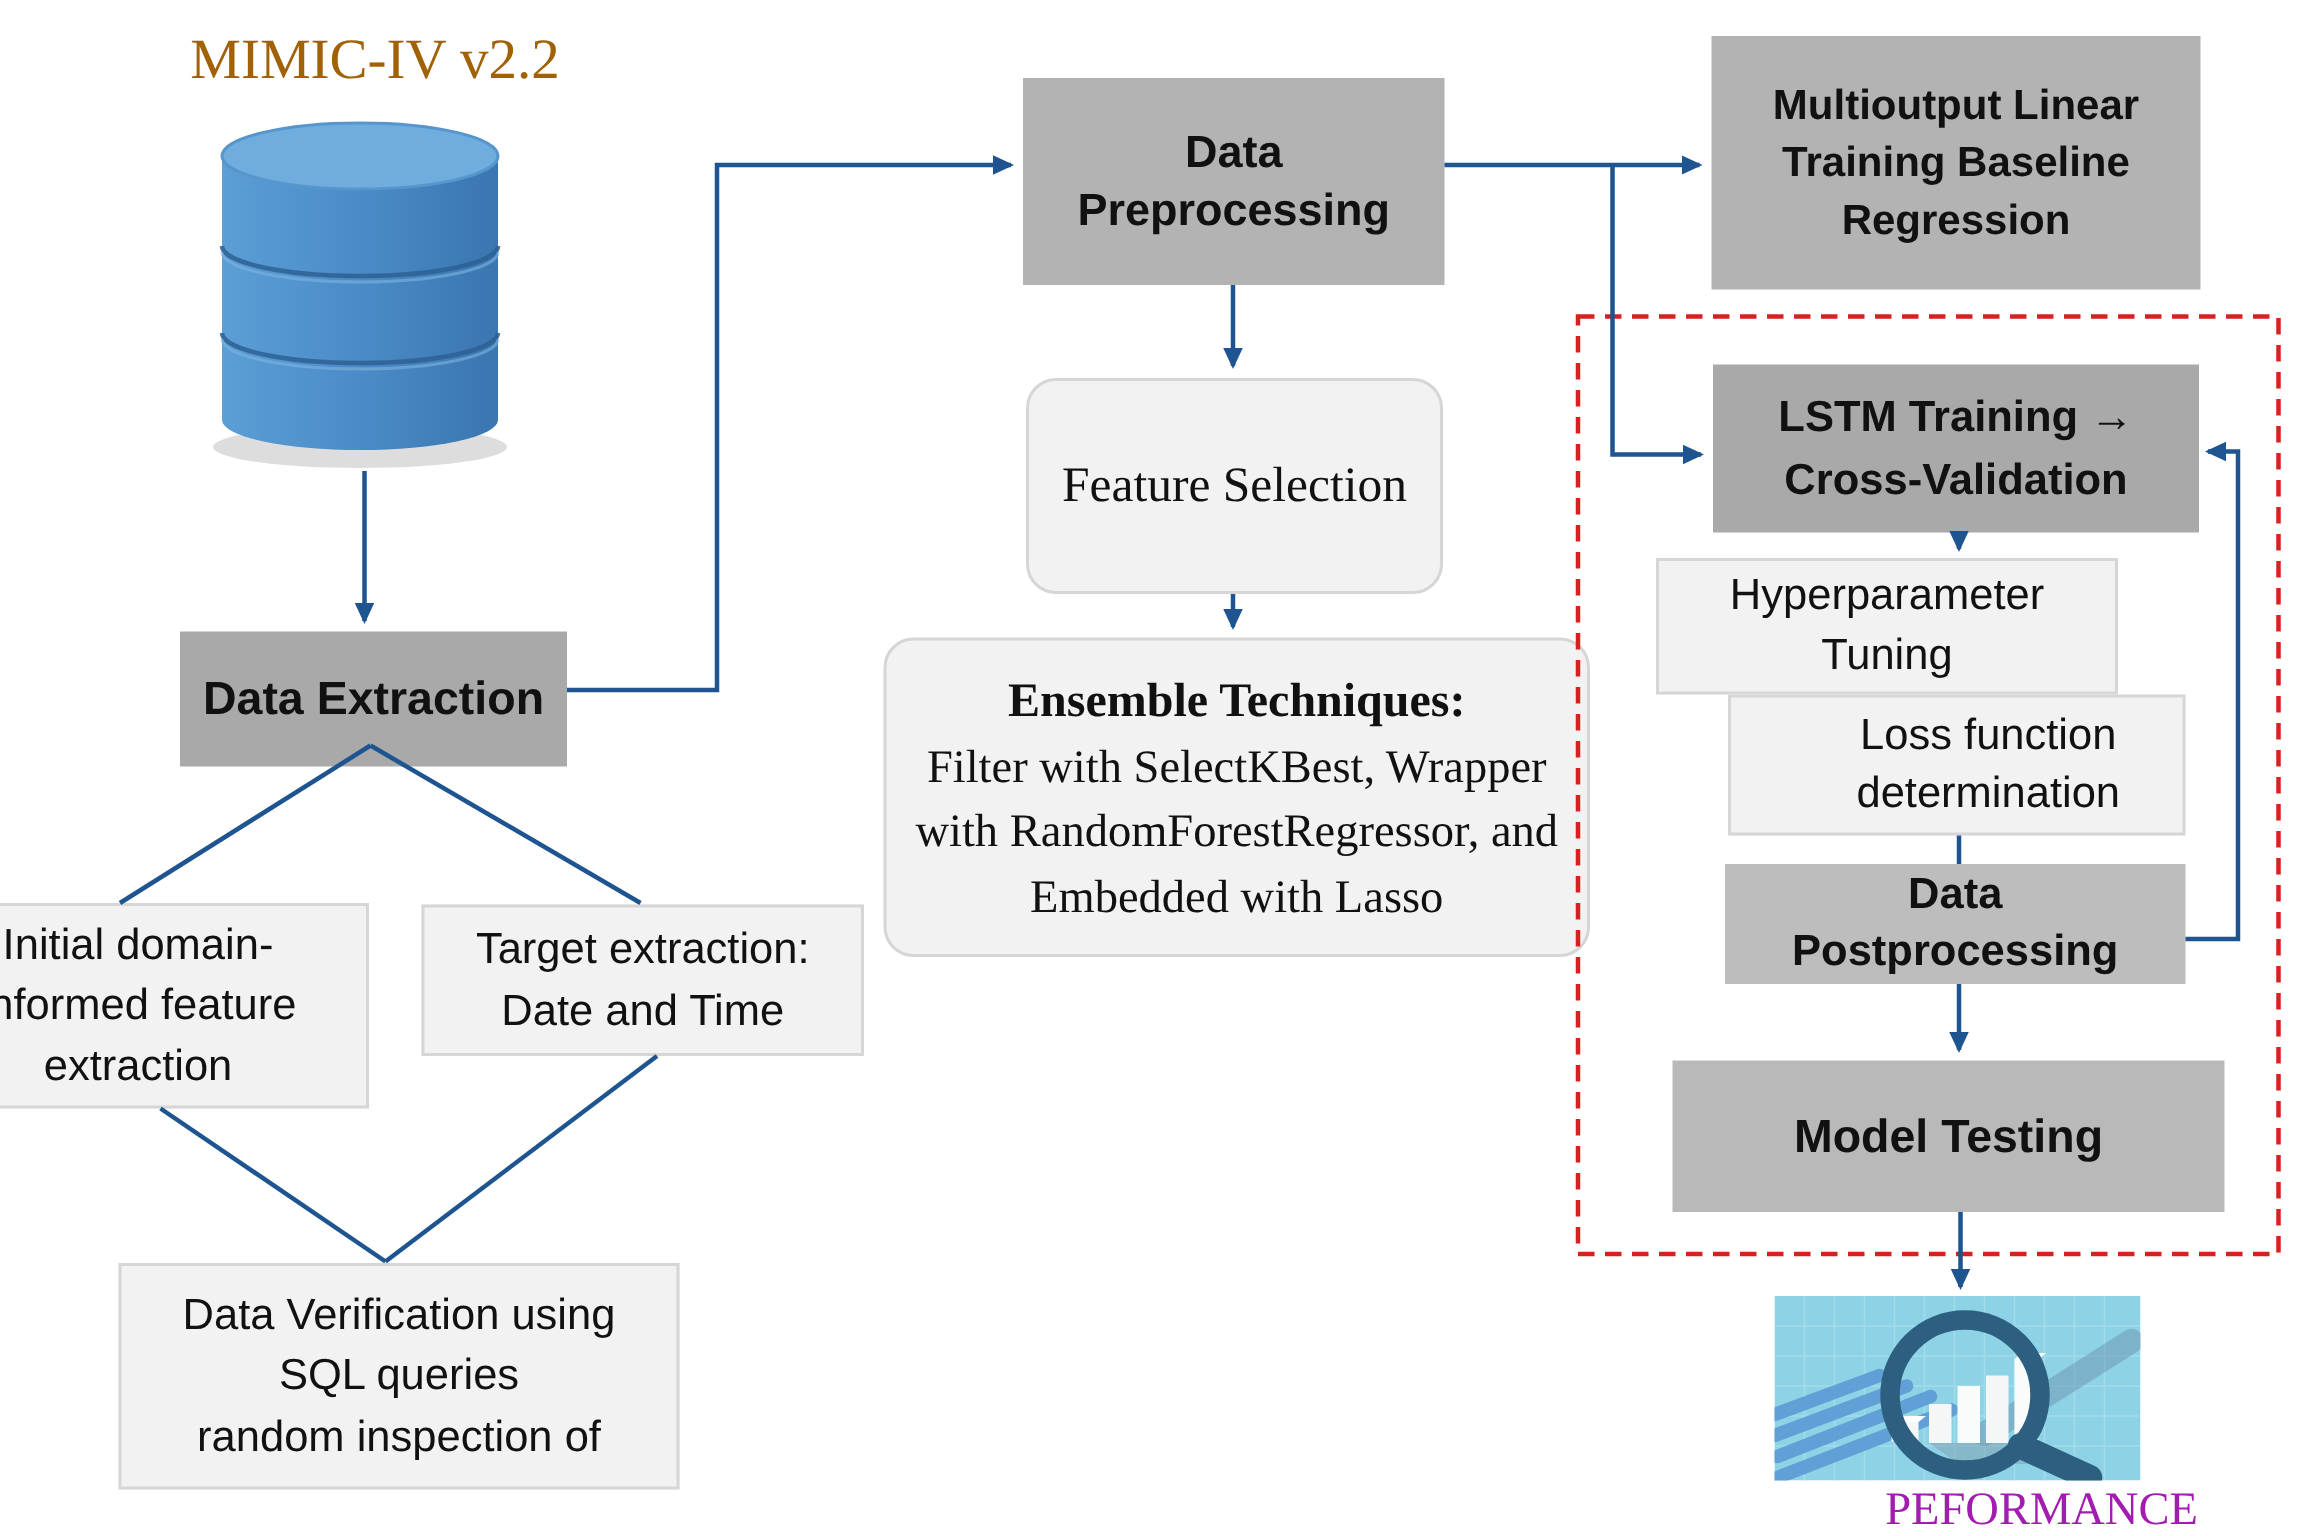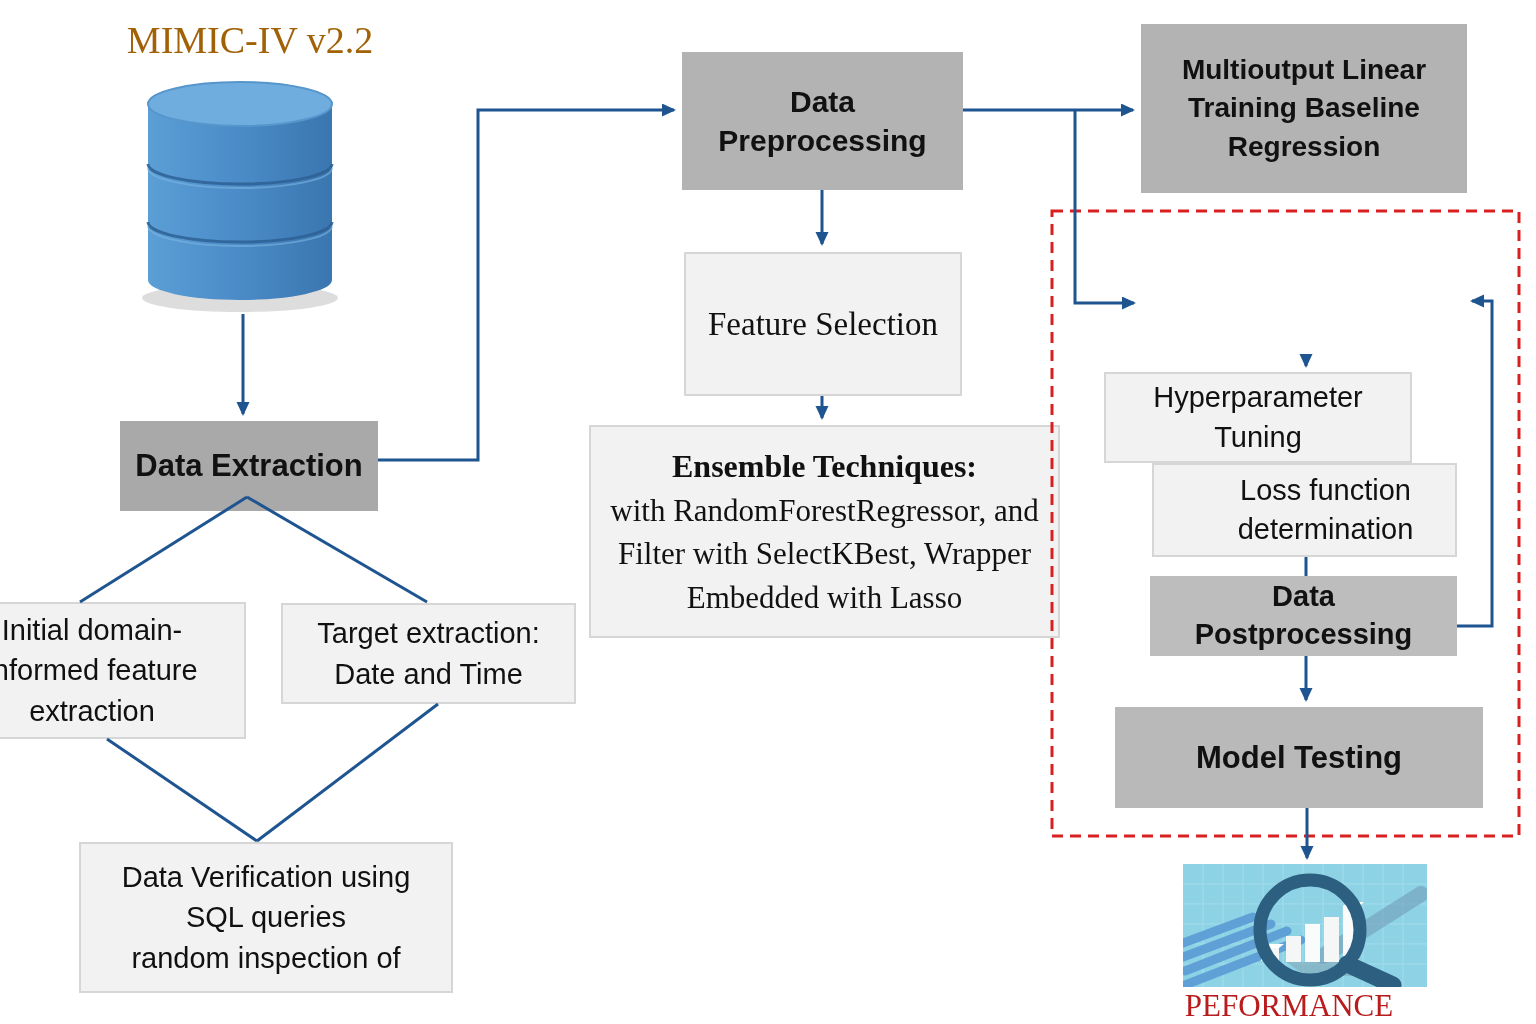--- a/index.html
+++ b/index.html
@@ -14,21 +14,21 @@
   html,body{margin:0;padding:0;background:#ffffff;}
   body{width:1536px;height:1024px;overflow:hidden;position:relative;
        font-family:"Liberation Sans",sans-serif;color:var(--text-dark);}
   #canvas{position:absolute;inset:0;width:1536px;height:1024px;}
 
   .node{position:absolute;display:flex;flex-direction:column;align-items:center;
         justify-content:center;text-align:center;box-sizing:border-box;z-index:2;}
   .gray{background:var(--box-gray);font-weight:bold;}
   .graydark{background:var(--box-gray-dark);font-weight:bold;}
   .light{background:var(--box-light);border:2px solid var(--box-light-border);}
-  .serif{font-family:"Liberation Serif",serif;}
+  .serif{font-family:"Liberation Serif",serif;border-radius:20px;}
 
   .ln{display:block;}
 
   #title-mimic{position:absolute;left:95px;top:18px;width:310px;text-align:center;
         font-family:"Liberation Serif",serif;font-size:38px;color:#a16207;z-index:2;}
 
   #box-extraction{left:120px;top:421px;width:258px;height:90px;font-size:31px;justify-content:center;}
   #box-preprocessing{left:682px;top:52px;width:281px;height:138px;font-size:30px;line-height:1.3;}
   #box-baseline{left:1141px;top:24px;width:326px;height:169px;font-size:28px;line-height:1.38;}
   #box-feature-selection{left:684px;top:252px;width:278px;height:144px;font-size:33px;}
@@ -36,22 +36,22 @@
   #box-ensemble .bold-title{font-weight:bold;font-size:32px;}
   #box-initial{left:-62px;top:602px;width:308px;height:137px;font-size:29px;line-height:1.38;}
   #box-target{left:281px;top:603px;width:295px;height:101px;font-size:29px;line-height:1.38;}
   #box-verification{left:79px;top:842px;width:374px;height:151px;font-size:29px;line-height:1.4;}
   #box-lstm{left:1142px;top:243px;width:324px;height:112px;font-size:29px;line-height:1.45;}
   #box-hyper{left:1104px;top:372px;width:308px;height:91px;font-size:29px;line-height:1.35;}
   #box-loss{left:1152px;top:463px;width:305px;height:94px;font-size:29px;line-height:1.35;padding-left:42px;}
   #box-postprocessing{left:1150px;top:576px;width:307px;height:80px;font-size:29px;line-height:1.3;background:#bdbdbd;}
   #box-testing{left:1115px;top:707px;width:368px;height:101px;font-size:31px;background:#b9b9b9;}
 
-  #perf-caption{position:absolute;left:1144px;top:988px;width:290px;text-align:center;
-        font-family:"Liberation Serif",serif;font-size:31px;color:#b91c1c;z-index:2;}
+  #perf-caption{position:absolute;left:1216px;top:988px;width:290px;text-align:center;
+        font-family:"Liberation Serif",serif;font-size:31px;color:#a21caf;z-index:2;}
 
   #icon-db{position:absolute;left:140px;top:62px;width:200px;height:252px;z-index:2;}
   #icon-perf{position:absolute;left:1183px;top:864px;width:244px;height:123px;z-index:2;}
 
   #wires{position:absolute;inset:0;z-index:5;pointer-events:none;}
   .wire{stroke:var(--line-blue);stroke-width:3;fill:none;}
   .arrowhead{fill:var(--line-blue);}
   .redrect{stroke:var(--red-dashed);stroke-width:3;fill:none;stroke-dasharray:11 7;}
 </style>
 </head>
@@ -94,42 +94,46 @@
     <span class="ln">Training Baseline</span>
     <span class="ln">Regression</span>
   </div>
 
   <div class="node light serif" id="box-feature-selection">
     <span class="ln">Feature Selection</span>
   </div>
 
   <div class="node light serif" id="box-ensemble">
     <span class="ln bold-title">Ensemble Techniques:</span>
+    <span class="ln">Filter with SelectKBest, Wrapper</span>
     <span class="ln">with RandomForestRegressor, and</span>
-    <span class="ln">Filter with SelectKBest, Wrapper</span>
     <span class="ln">Embedded with Lasso</span>
   </div>
 
   <div class="node light" id="box-initial">
     <span class="ln">Initial domain-</span>
     <span class="ln">informed feature</span>
     <span class="ln">extraction</span>
   </div>
 
   <div class="node light" id="box-target">
     <span class="ln">Target extraction:</span>
     <span class="ln">Date and Time</span>
   </div>
 
   <div class="node light" id="box-verification">
     <span class="ln">Data Verification using</span>
     <span class="ln">SQL queries</span>
     <span class="ln">random inspection of</span>
   </div>
 
+  <div class="node graydark" id="box-lstm">
+    <span class="ln">LSTM Training →</span>
+    <span class="ln">Cross-Validation</span>
+  </div>
 
   <div class="node light" id="box-hyper">
     <span class="ln">Hyperparameter</span>
     <span class="ln">Tuning</span>
   </div>
 
   <div class="node light" id="box-loss">
     <span class="ln">Loss function</span>
     <span class="ln">determination</span>
   </div>

